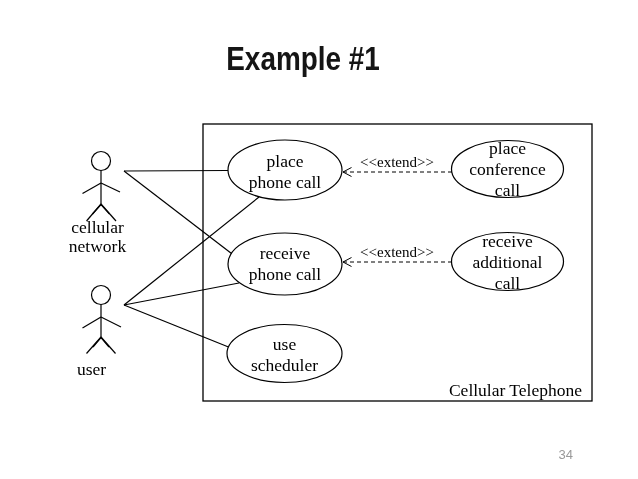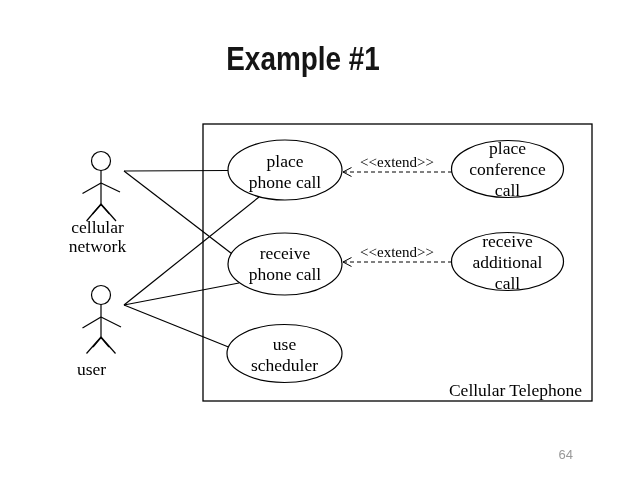--- a/index.html
+++ b/index.html
@@ -131,14 +131,14 @@
 
     <g>
       <line class="dash" x1="452" y1="262" x2="343" y2="262"></line>
       <path class="ah" d="M 351.5 257.5 L 343 262 L 351.5 266.5"></path>
       <text class="t-ext" x="397" y="257" text-anchor="middle">&lt;&lt;extend&gt;&gt;</text>
     </g>
 
     <text class="t" x="582" y="396" text-anchor="end">Cellular Telephone</text>
   </svg>
 
-  <div class="pagenum">64</div>
+  <div class="pagenum">34</div>
 </div>
 
 </body></html>

